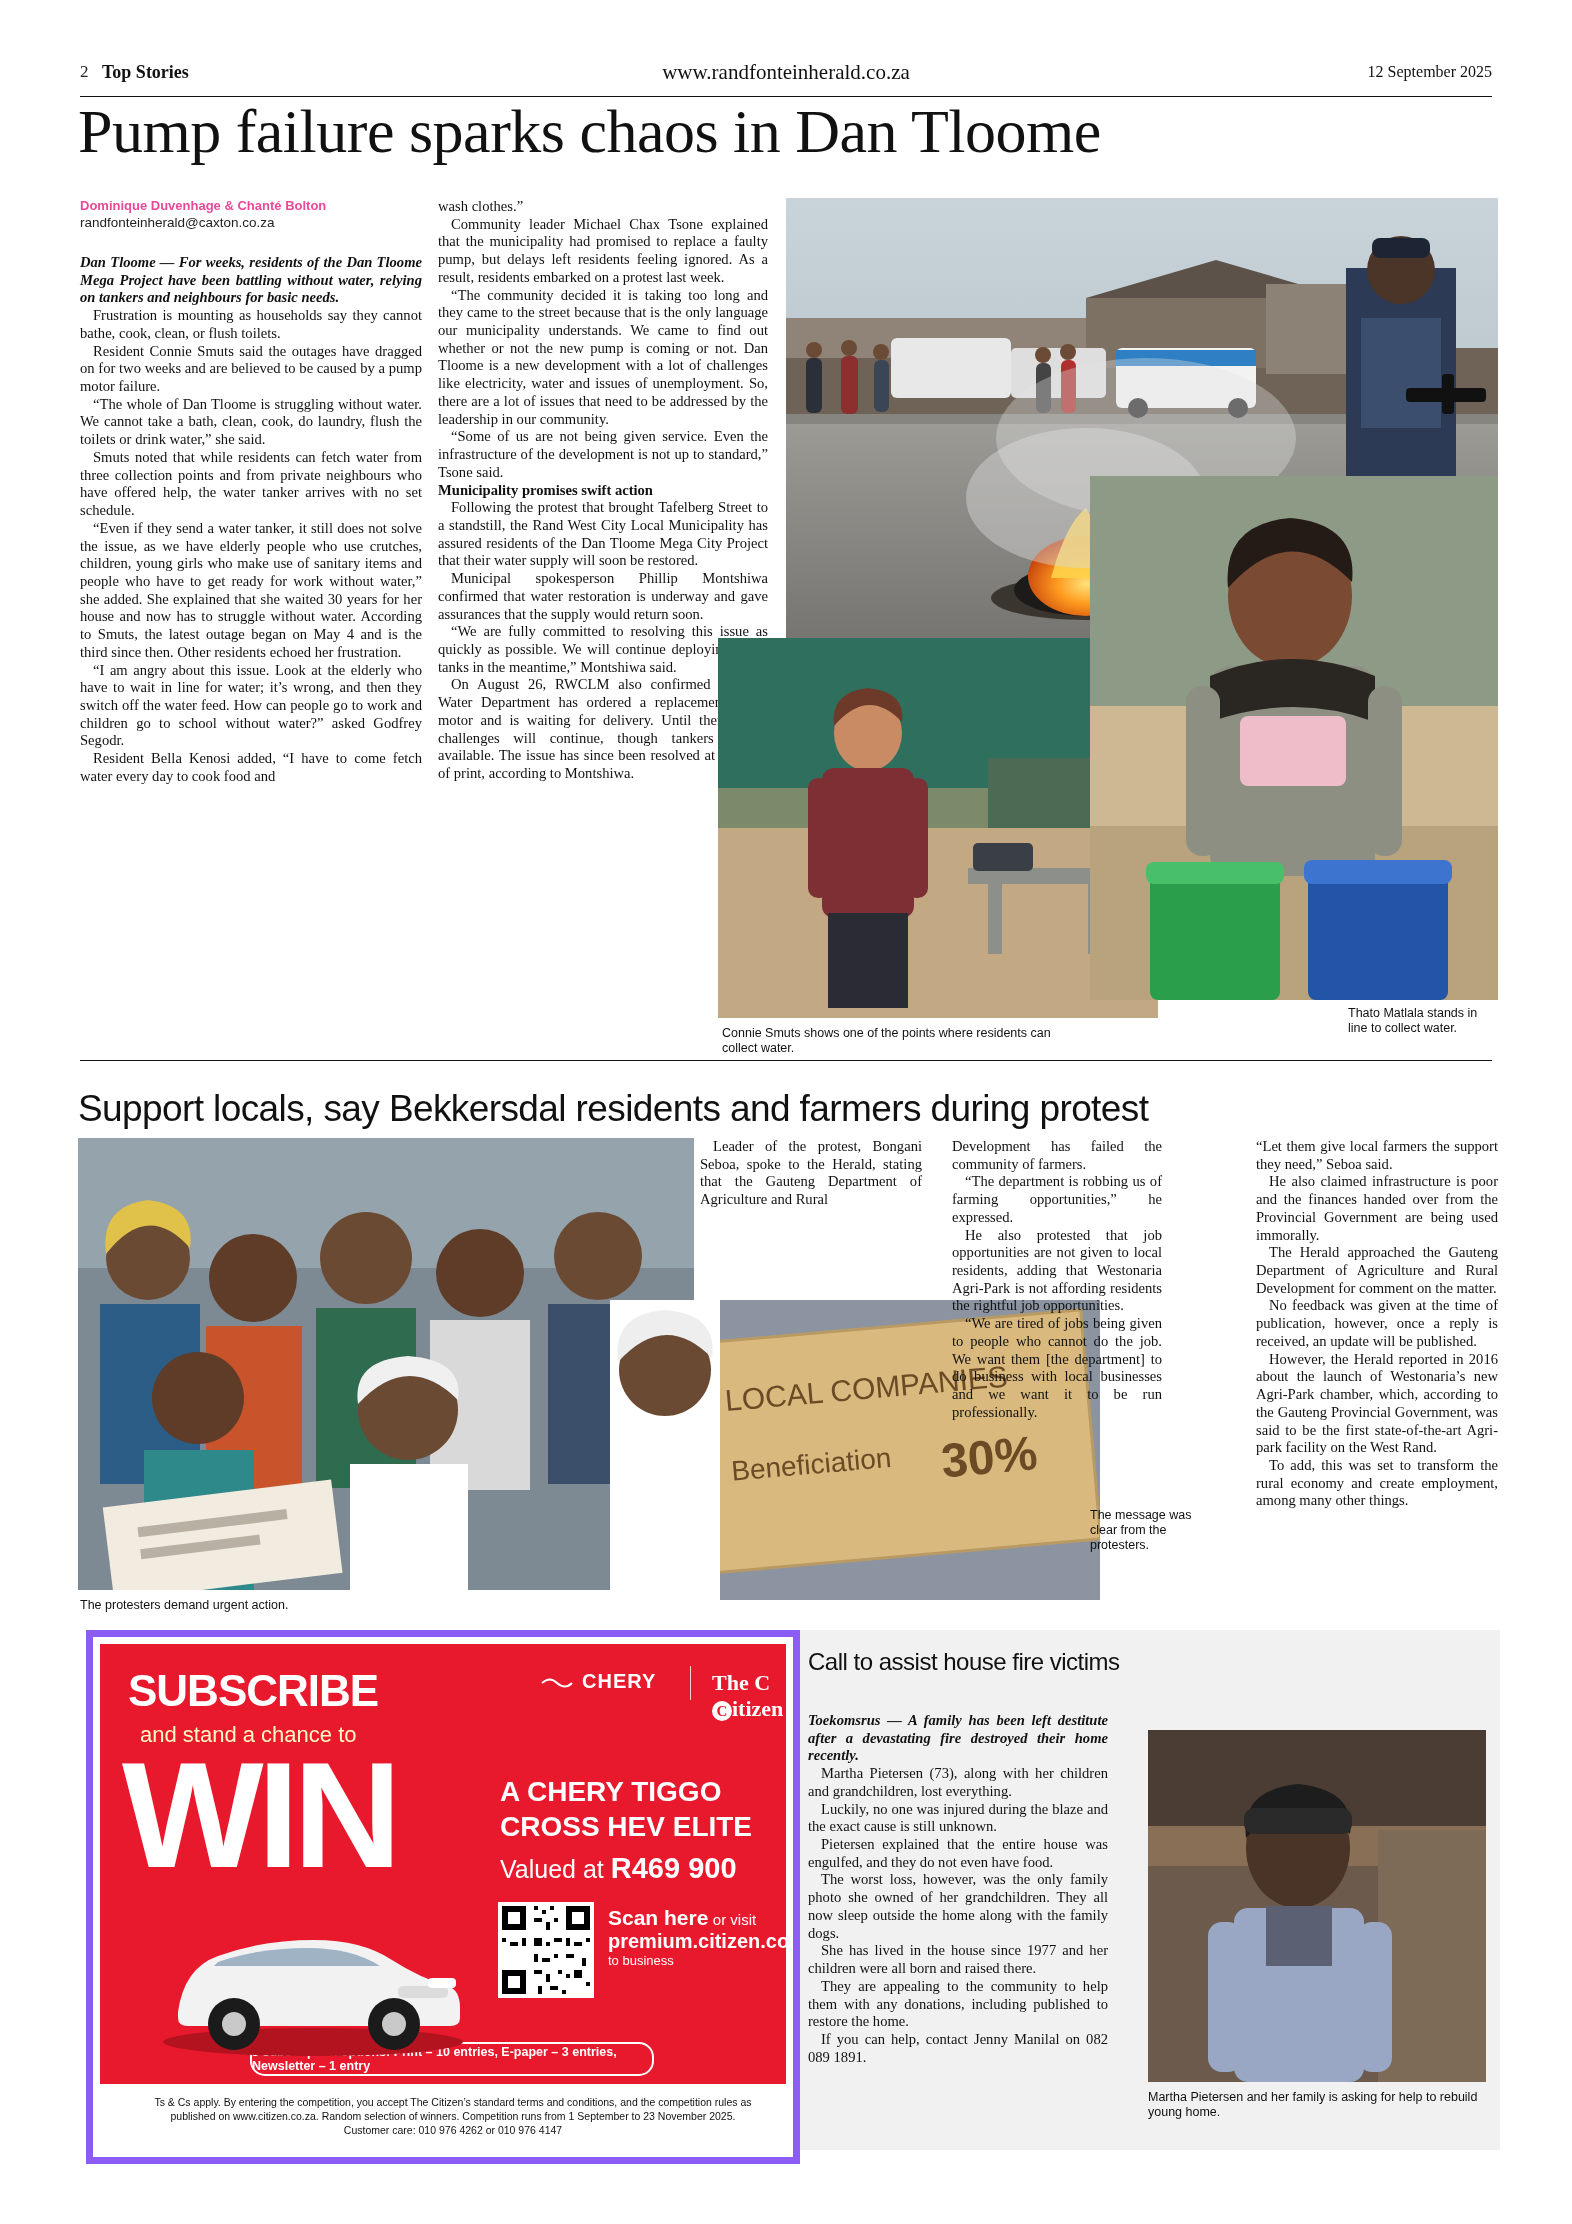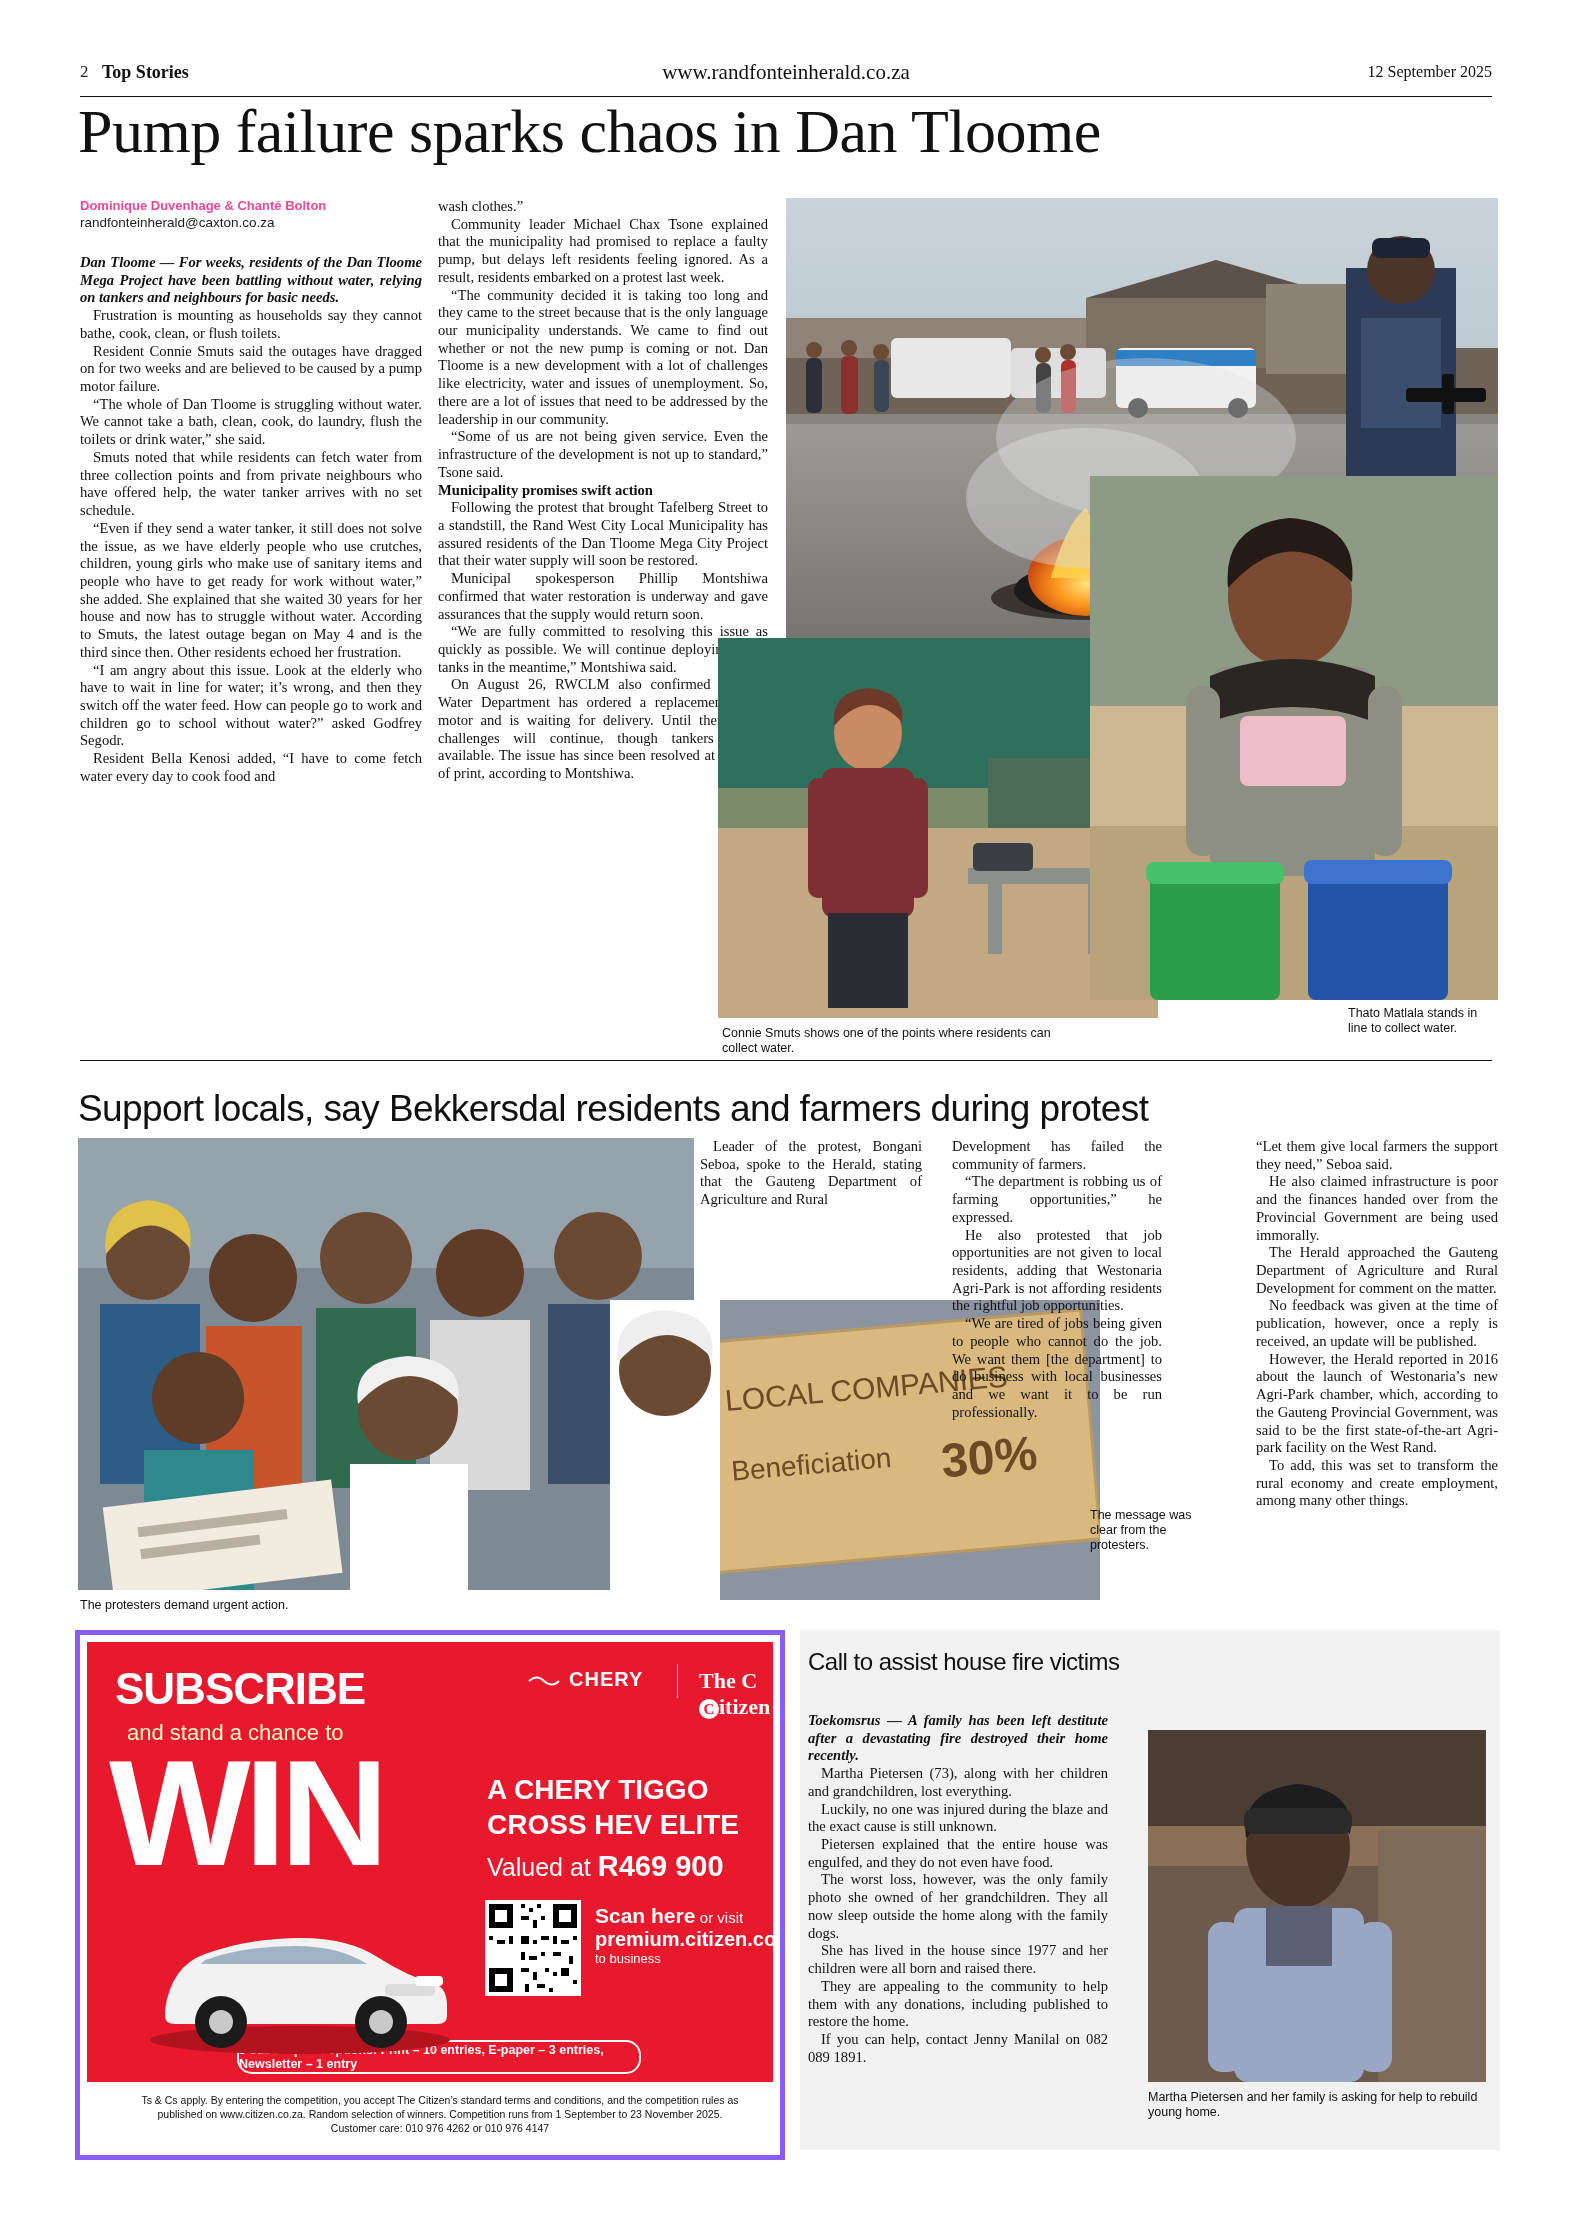--- a/index.html
+++ b/index.html
@@ -44,21 +44,21 @@
   .img{position:absolute;overflow:hidden;background:#b9c3c9;}
   .cap{position:absolute;font-family:"Liberation Sans",sans-serif;font-size:12.5px;
        line-height:1.2;color:#111;}
 
   
   .headline2{position:absolute;left:78px;top:1090px;width:1420px;
     font-size:37px;line-height:1.05;font-family:"Liberation Sans",sans-serif;
     font-weight:normal;letter-spacing:-0.6px;}
 
   
-  .ad{position:absolute;left:75px;top:1630px;width:700px;height:520px;border:5px solid #8b5cf6;background:#fff;}
+  .ad{position:absolute;left:86px;top:1630px;width:700px;height:520px;border:7px solid #8b5cf6;background:#fff;}
   .ad-red{position:absolute;left:7px;top:7px;width:686px;height:440px;background:#e8192c;overflow:hidden;}
   .ad-sub{position:absolute;left:28px;top:22px;font-family:"Liberation Sans",sans-serif;
           font-size:44px;font-weight:bold;color:#fff;letter-spacing:-1px;}
   .ad-stand{position:absolute;left:40px;top:78px;font-family:"Liberation Sans",sans-serif;
           font-size:22px;color:#fef9c3;}
   .ad-win{position:absolute;left:22px;top:96px;font-family:"Liberation Sans",sans-serif;
           font-size:150px;font-weight:bold;color:#fff;letter-spacing:-6px;line-height:1;}
   .ad-chery{position:absolute;left:440px;top:26px;font-family:"Liberation Sans",sans-serif;
           font-size:20px;font-weight:bold;color:#fff;letter-spacing:1px;}
   .ad-div{position:absolute;left:590px;top:22px;width:1px;height:34px;background:#fff;opacity:.8;}

